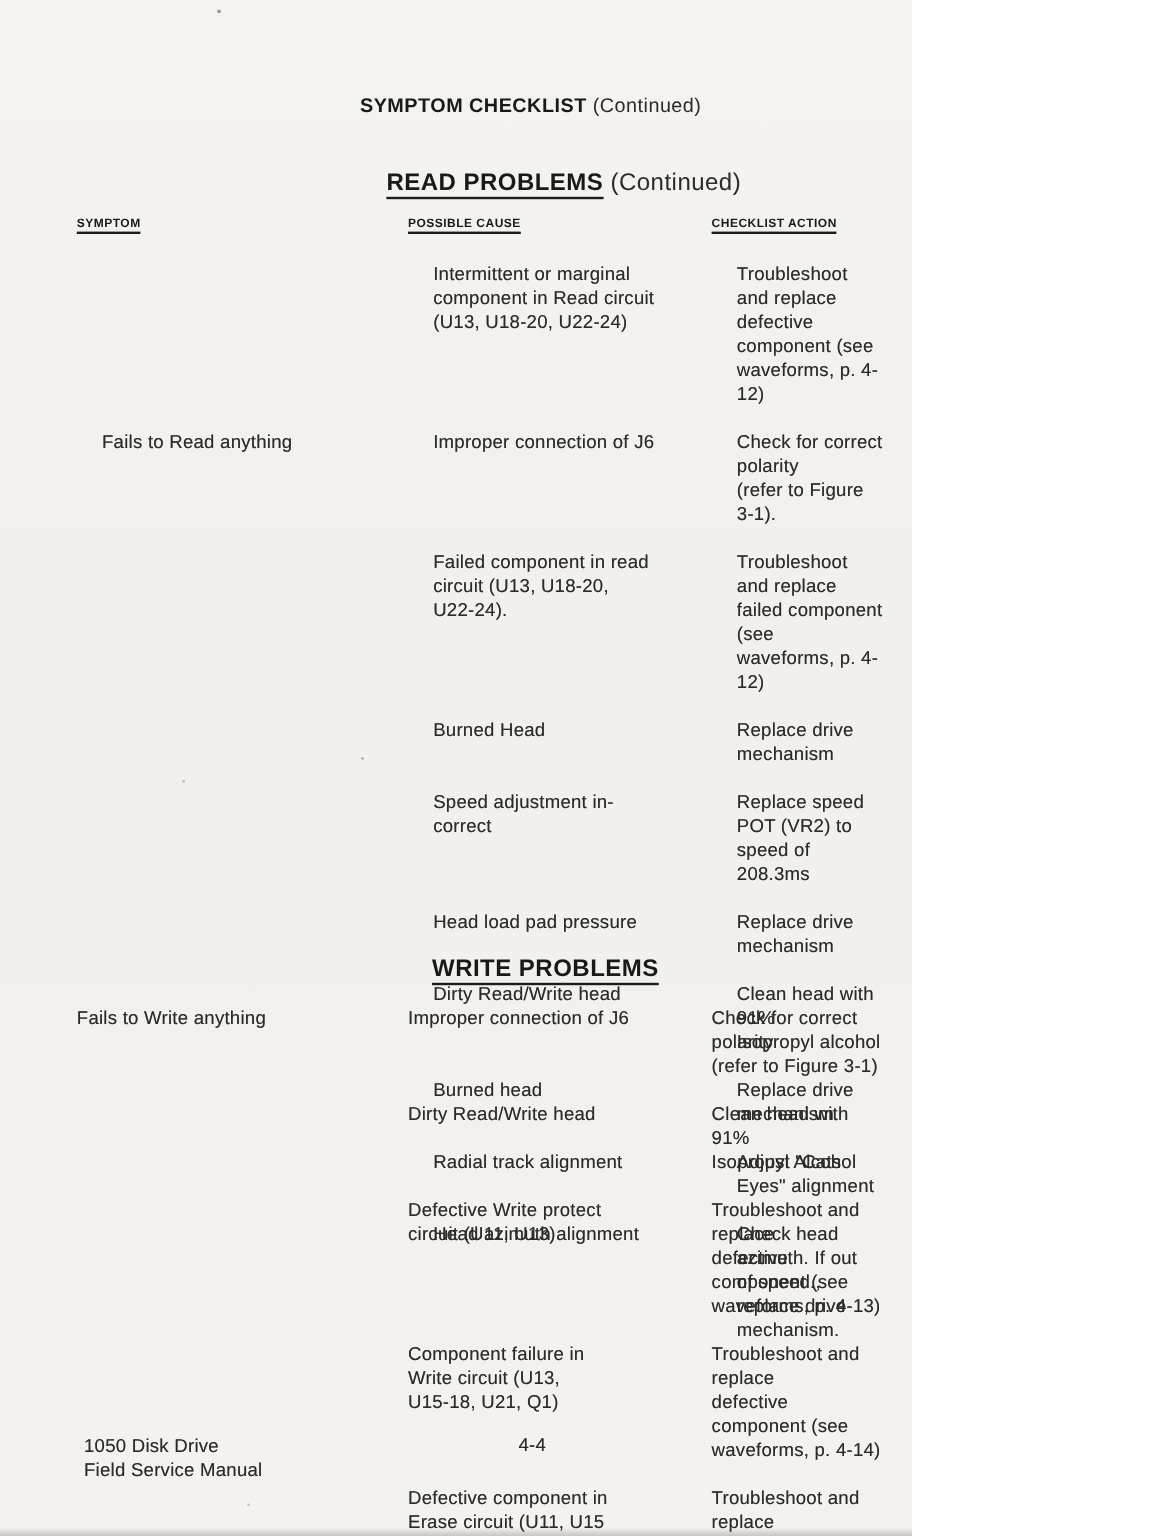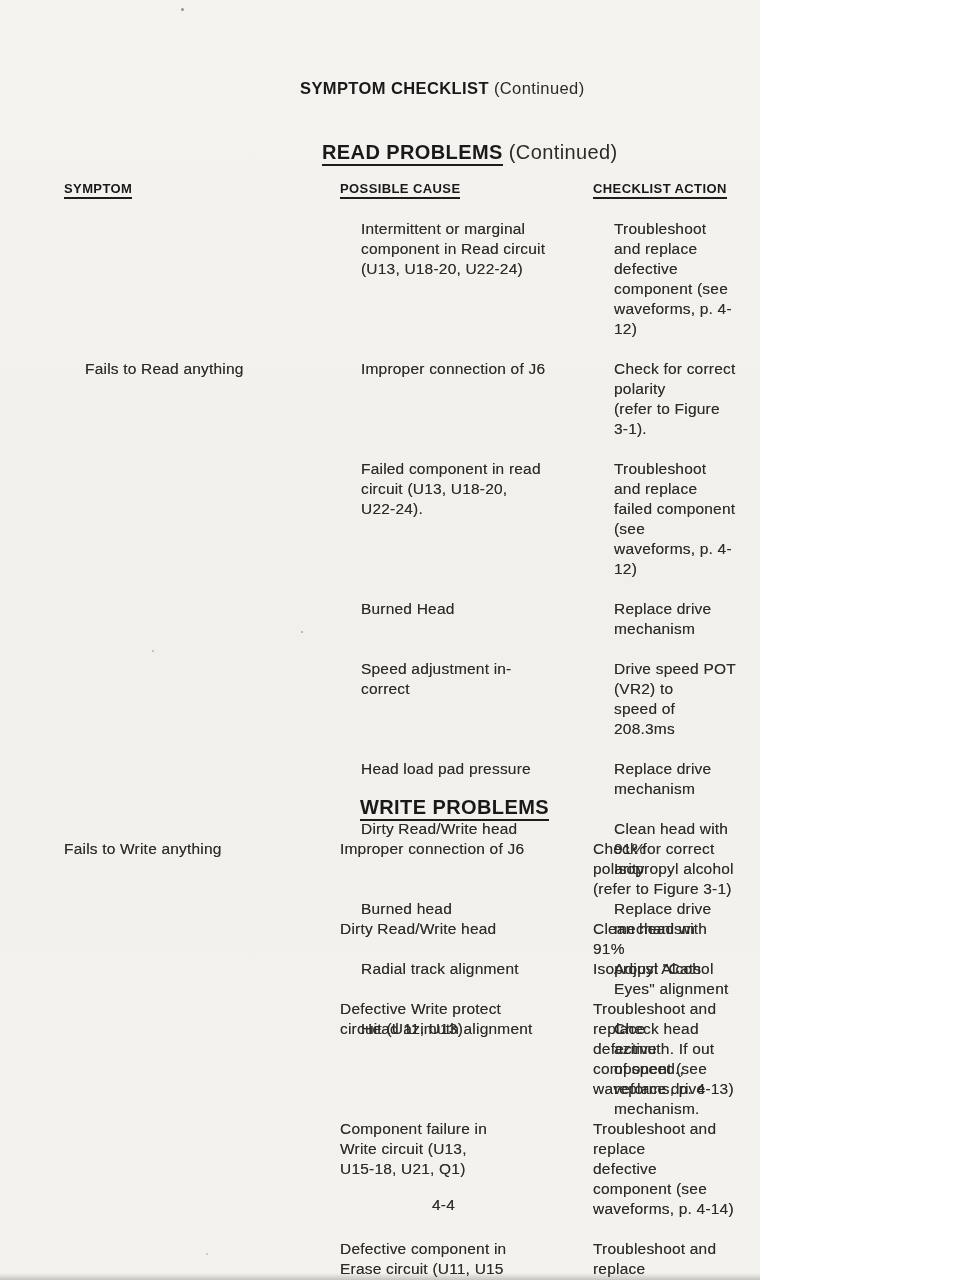--- a/index.html
+++ b/index.html
@@ -19,21 +19,21 @@
   .sec-head{position:absolute;font-size:20px;letter-spacing:.4px;}
   .sec-head .suffix,.doc-title .suffix{font-weight:normal;color:#2c2b28;}
   .sec-head-read{top:141px;left:322px;}
   .sec-head-write{top:796px;left:360px;}
   .grid{
     display:grid;
     grid-template-columns:276px 253px auto;
     padding-left:64px;padding-right:24px;
     box-sizing:border-box;width:100%;
   }
-  .col-heads{position:absolute;top:181px;font-size:13px;letter-spacing:.4px;}
+  .col-heads{position:absolute;top:181px;font-size:10px;letter-spacing:.4px;}
   .col-heads span{justify-self:start;}
   .rows{position:absolute;left:0;right:0;}
   .rows-read{top:219px;padding-left:21px;}
   .rows-write{top:839px;}
   .t-row{margin-bottom:20px;}
   .cell{
     white-space:pre-line;
     line-height:20px;
     text-shadow:0 0 .5px rgba(44,43,40,.55);
   }
@@ -107,21 +107,21 @@
     </div>
     <div class="grid t-row">
       <div class="cell"></div>
       <div class="cell">Burned Head</div>
       <div class="cell">Replace drive mechanism</div>
     </div>
     <div class="grid t-row">
       <div class="cell"></div>
       <div class="cell">Speed adjustment in-
 correct</div>
-      <div class="cell">Drive speed POT (VR2) to
+      <div class="cell">Replace speed POT (VR2) to
 speed of 208.3ms</div>
     </div>
     <div class="grid t-row">
       <div class="cell"></div>
       <div class="cell">Head load pad pressure</div>
       <div class="cell">Replace drive mechanism</div>
     </div>
     <div class="grid t-row">
       <div class="cell"></div>
       <div class="cell">Dirty Read/Write head</div>
@@ -185,20 +185,22 @@
       <div class="cell"></div>
       <div class="cell">Defective component in
 Erase circuit (U11, U15
 U17)</div>
       <div class="cell">Troubleshoot and replace
 defective component (see
 waveforms, p. 4-15)</div>
     </div>
   </div>
 
+  <div class="footer-left"><span>1050 Disk Drive</span>
+<span>Field Service Manual</span></div>
 
   <div class="page-num">4-4</div>
 
   <div class="punch-dot dot-1"></div>
   <div class="punch-dot dot-2"></div>
   <div class="punch-dot dot-3"></div>
 
   <div class="speck speck-a"></div>
   <div class="speck speck-b"></div>
   <div class="speck speck-c"></div>

